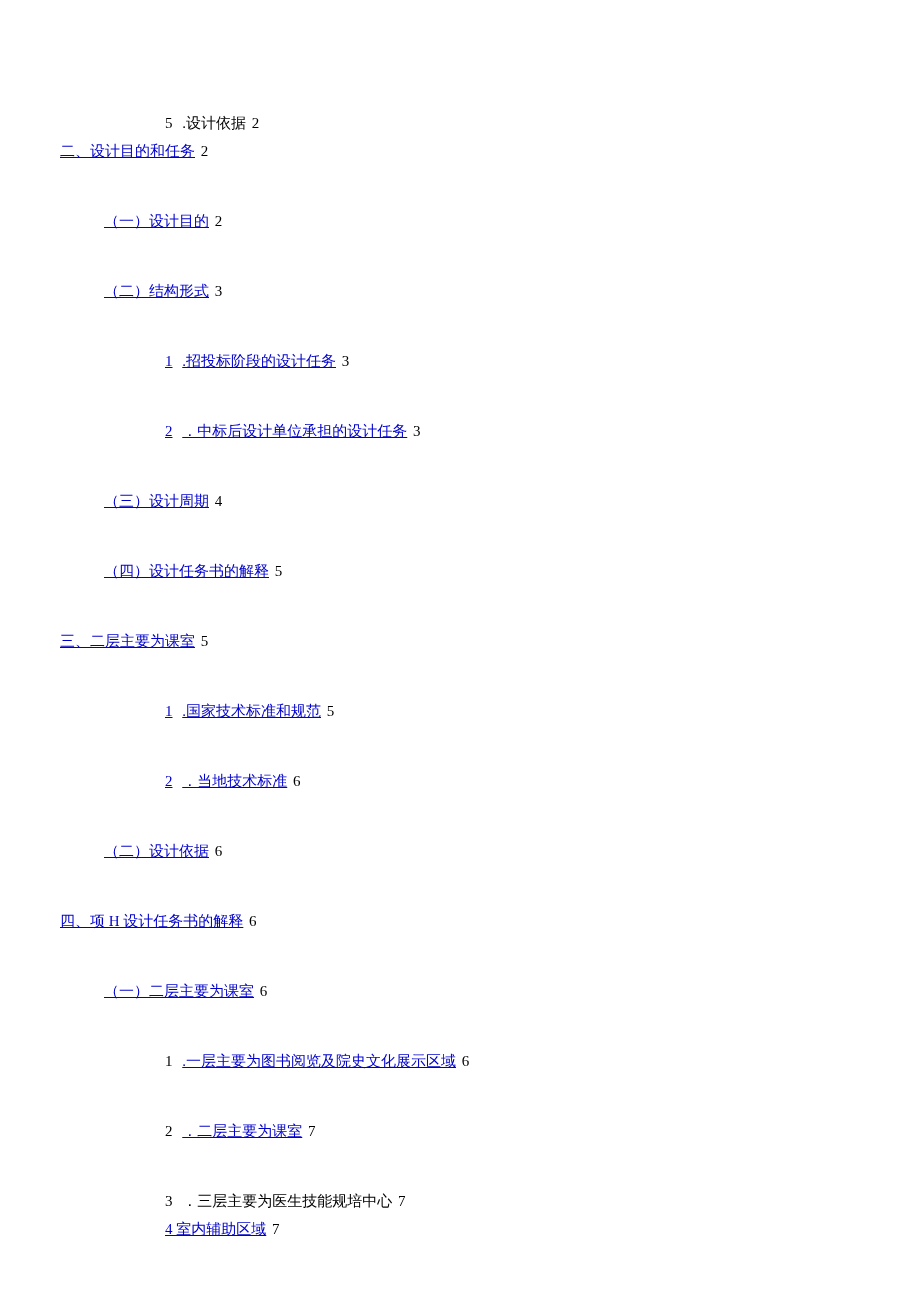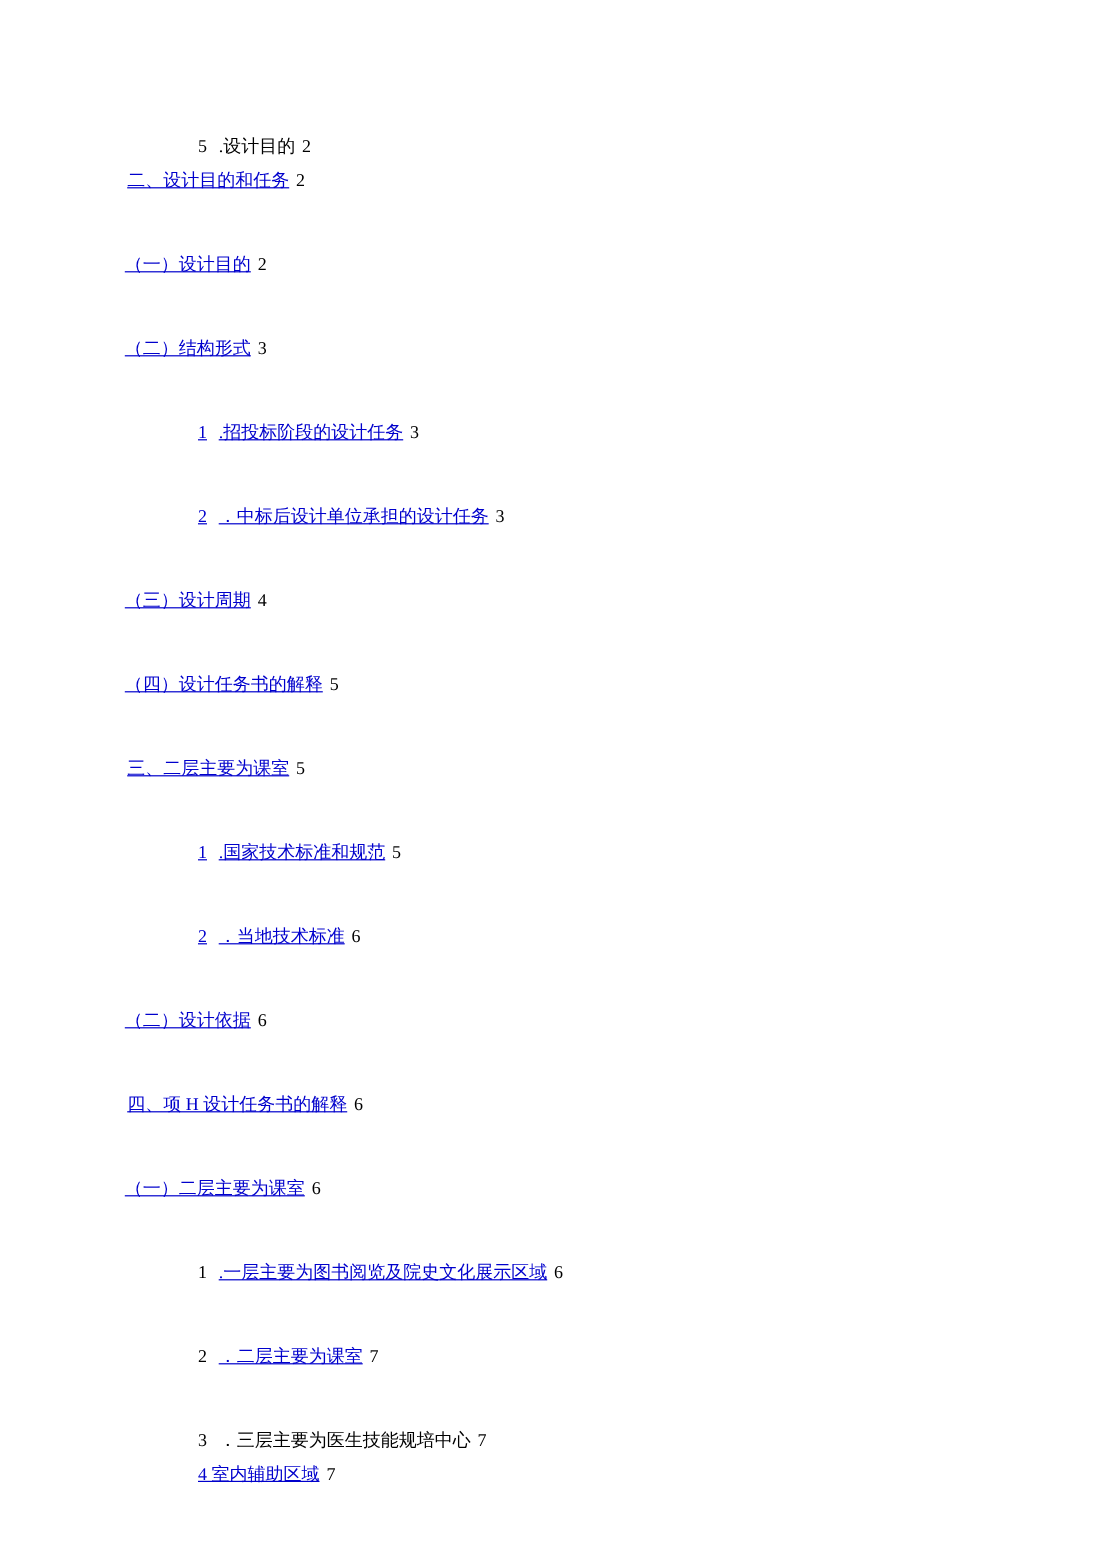--- a/index.html
+++ b/index.html
@@ -18,21 +18,21 @@
     box-sizing: border-box;
     padding-top: 112px;
   }
   .row {
     margin-bottom: 48px;
     line-height: 22px;
   }
   .tight {
     margin-bottom: 6px;
   }
-  .pad-130 { padding-left: 106px; }
+  .pad-130 { padding-left: 60px; }
   .pad-165 { padding-left: 165px; }
   .pad-180 { padding-left: 104px; }
   .link {
     color: #0000cc;
     text-decoration: underline;
   }
   .plain {
     color: #000000;
     text-decoration: none;
   }
@@ -51,21 +51,21 @@
     text-decoration: none;
   }
 </style>
 </head>
 <body>
 
 <div class="page">
 
   <div class="row tight pad-165">
     <span class="plain num-black">5</span>
-    <span class="plain">.设计目的</span>
+    <span class="plain">.设计依据</span>
     <span class="page-num">2</span>
   </div>
 
   <div class="row pad-130">
     <span class="link">二、设计目的和任务</span>
     <span class="page-num">2</span>
   </div>
 
   <div class="row pad-180">
     <span class="link">（一）设计目的</span>

